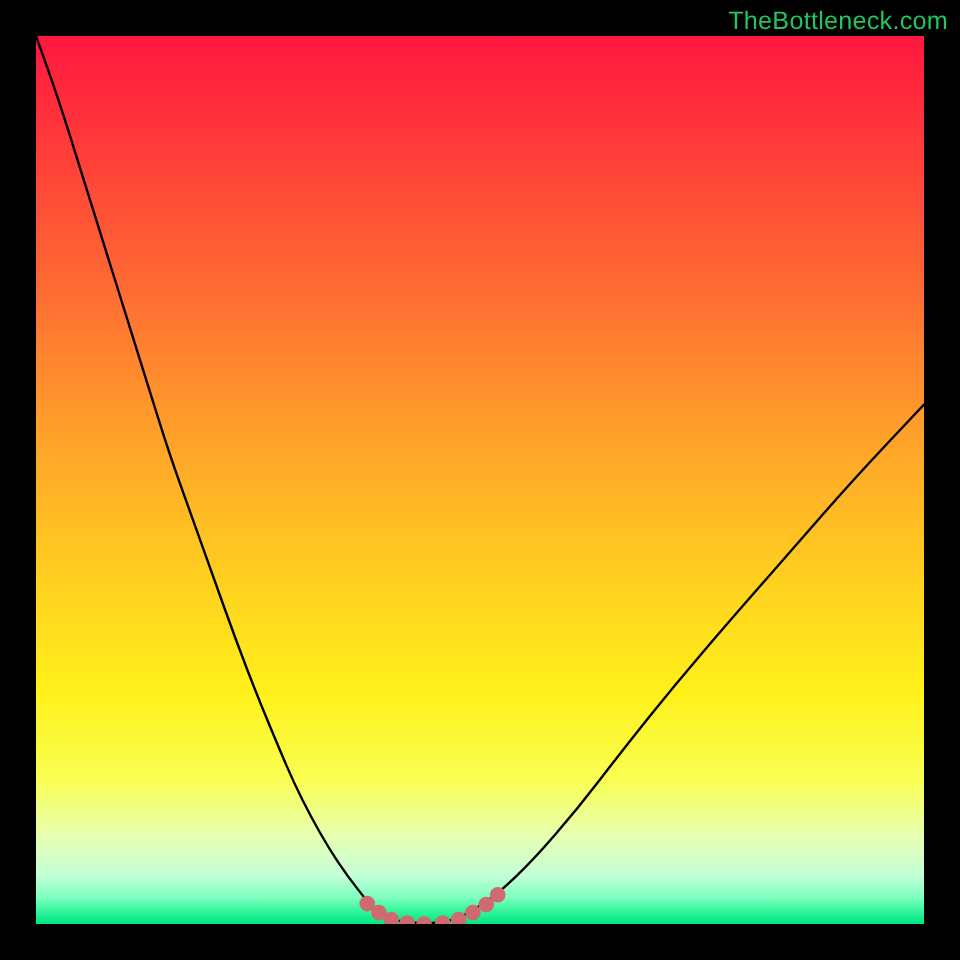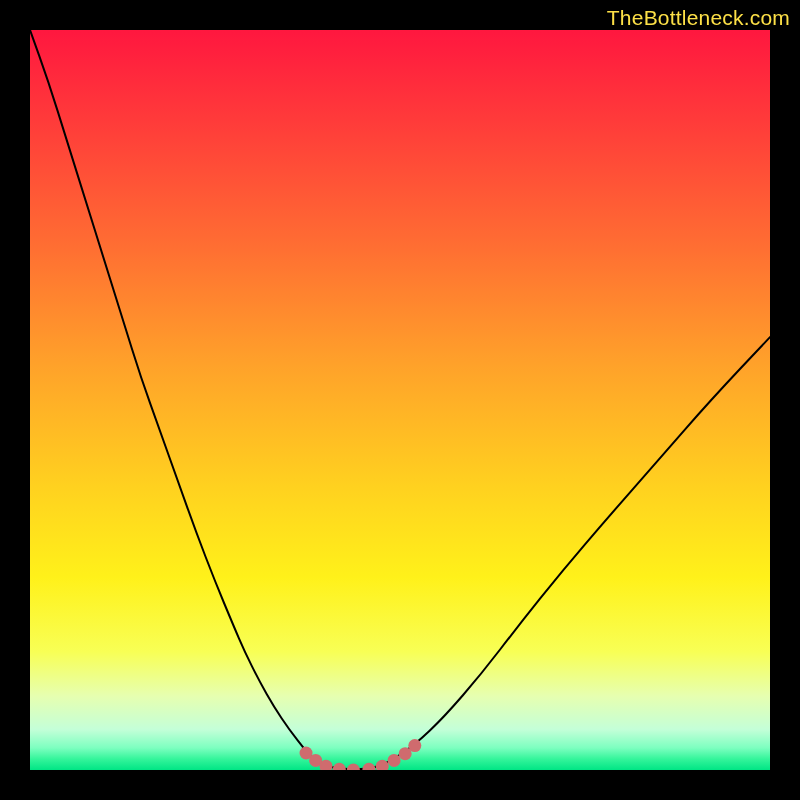--- a/index.html
+++ b/index.html
@@ -38,21 +38,21 @@
     position: absolute;
     left: 0;
     top: 0;
     width: 100%;
     height: 100%;
   }
   .watermark {
     position: absolute;
     top: 6px;
     right: 10px;
-    color: #fde047;
+    color: #22c55e;
     font-size: 21px;
     font-weight: 500;
     letter-spacing: 0.2px;
   }
 </style>
 </head>
 <body>
 
 <div class="frame">
 

